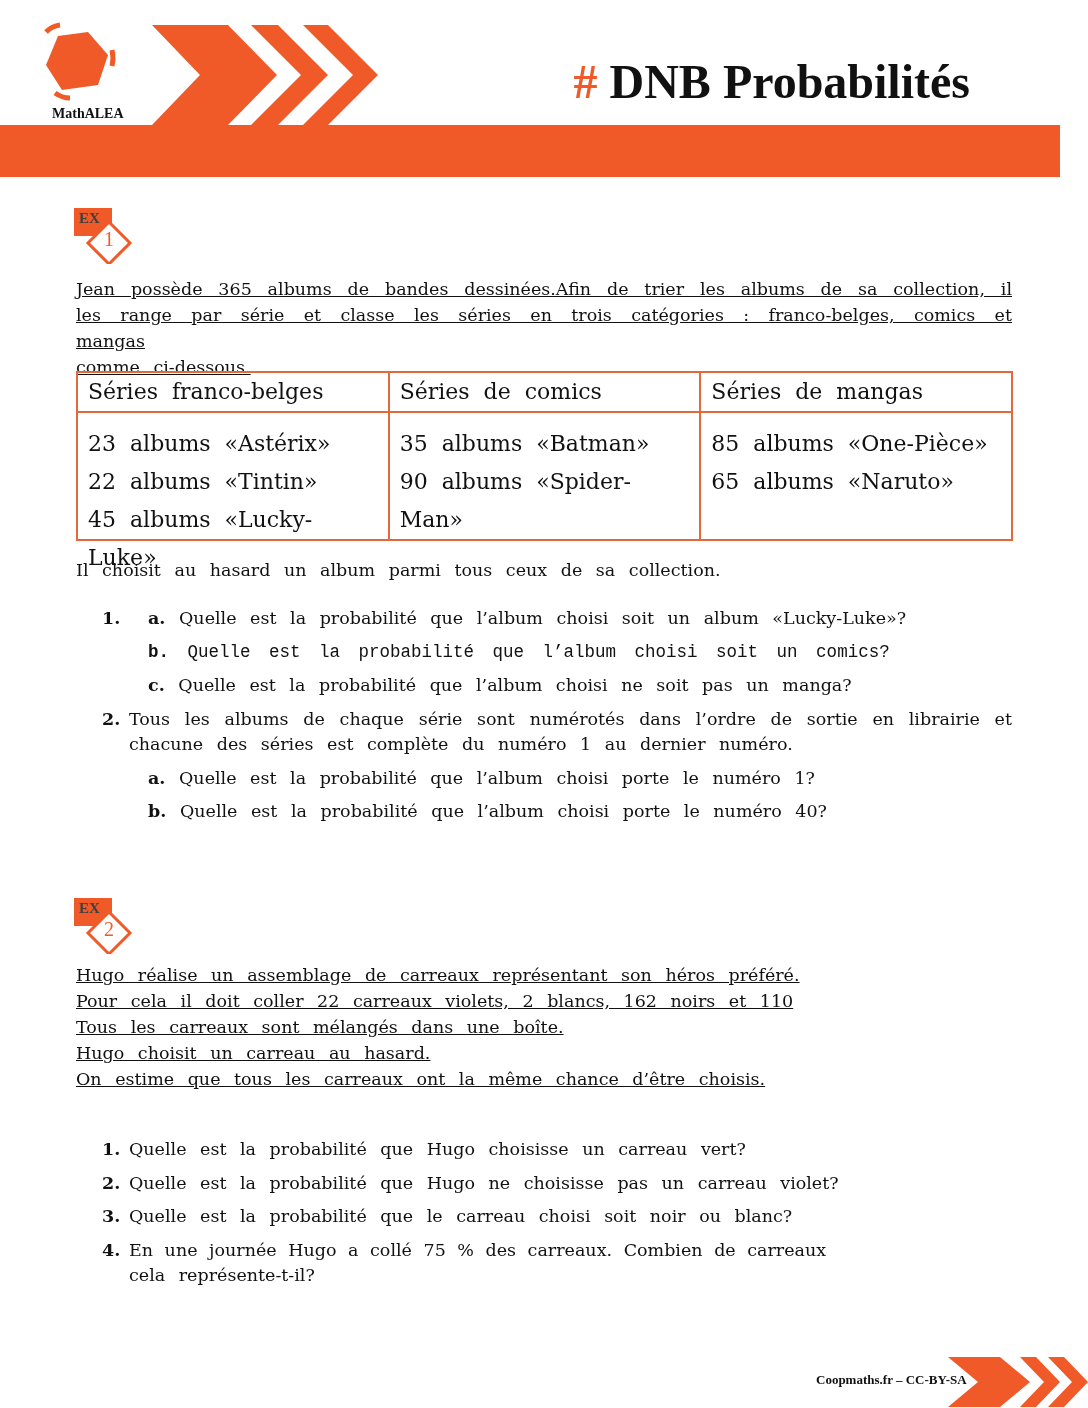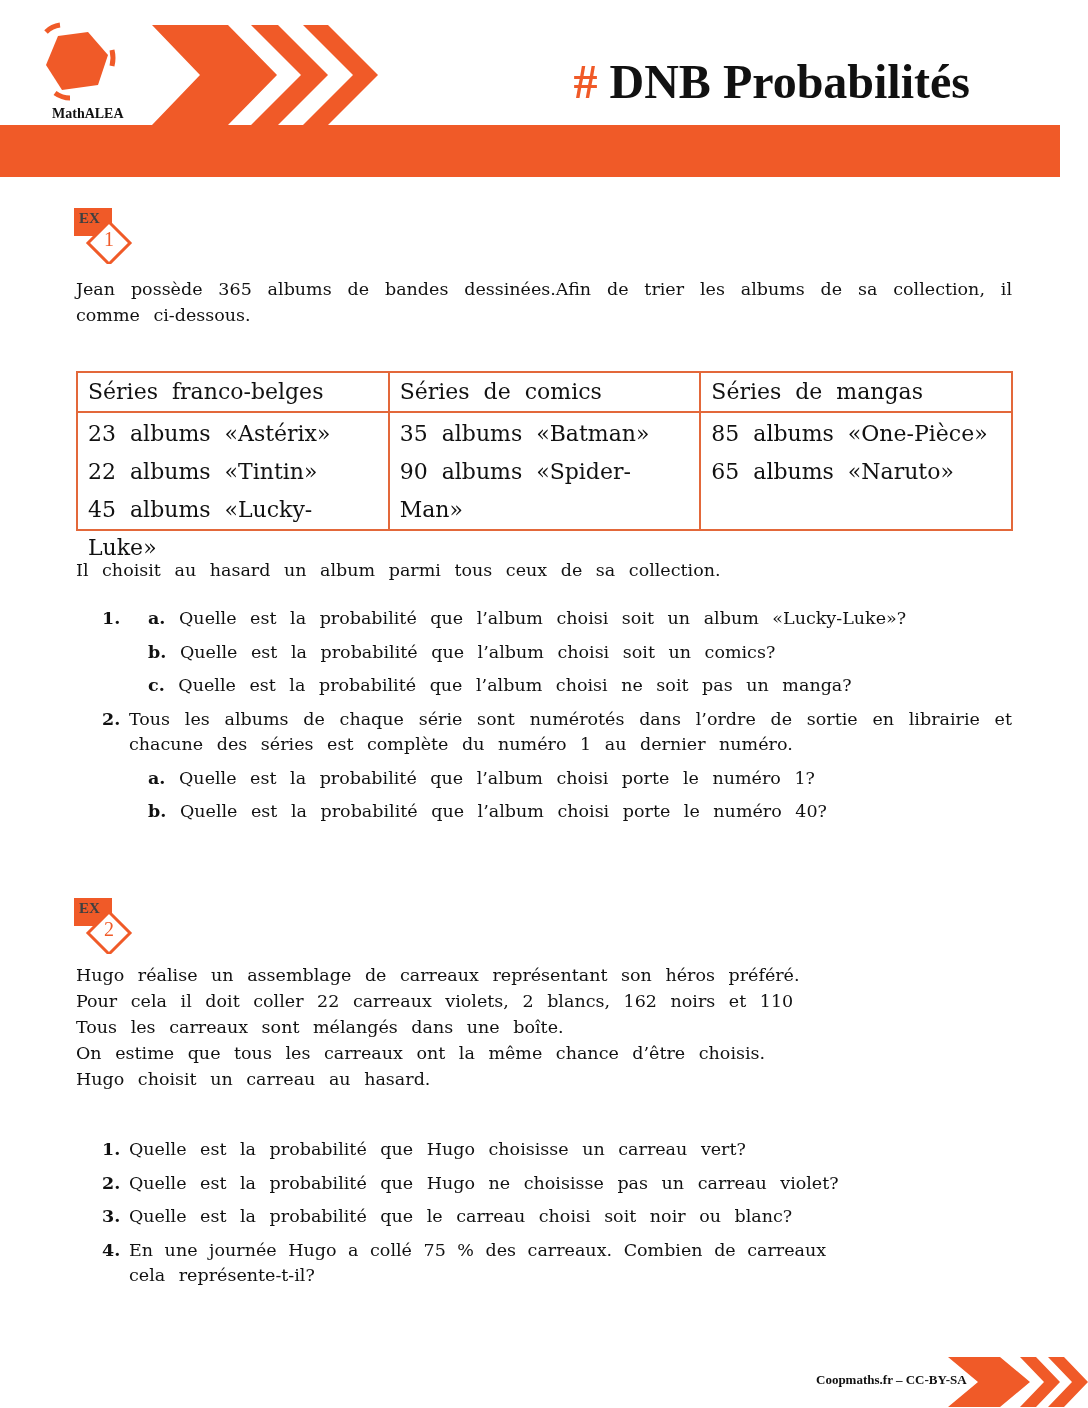--- a/index.html
+++ b/index.html
@@ -26,32 +26,32 @@
       font-weight: bold; font-size: 15px; color: #404040;
     }
     .ex-badge .ex-num {
       position: absolute; left: 28px; top: 20px; width: 14px; text-align: center;
       font-family: "Liberation Serif", serif; font-size: 20px; color: #f05a28;
     }
     .para {
       position: absolute; left: 76px; width: 936px;
       font-size: 17.5px; line-height: 26px; text-align: justify; word-spacing: 8px;
     }
-    .para p { margin: 0; }
+    .para p { margin: 0; text-decoration: underline; }
     table.series {
       position: absolute; left: 76px; top: 371px; width: 937px;
       border-collapse: collapse; font-size: 22px; word-spacing: 7px;
     }
     table.series td, table.series th {
       border: 2px solid #e3683a; text-align: left; vertical-align: top;
       font-weight: normal; padding: 0 10px; width: 33.3%;
     }
     table.series th { height: 38px; line-height: 38px; }
     table.series td div { line-height: 38px; height: 38px; }
-    table.series td { padding-top: 2px; padding-bottom: 0; border-radius: 20px; }
+    table.series td { padding-top: 12px; padding-bottom: 0; border-radius: 20px; }
     .q { position: absolute; font-size: 17.5px; word-spacing: 8px; white-space: nowrap; }
     .q b { font-weight: bold; }
     .footer-text {
       position: absolute; left: 816px; top: 1372px;
       font-family: "Liberation Serif", serif; font-weight: bold; font-size: 13px; color: #111;
       white-space: nowrap;
     }
   </style>
 </head>
 <body>
@@ -77,20 +77,21 @@
   <svg width="62" height="56">
     <rect x="0" y="0" width="38" height="28" fill="#f05a28"></rect>
     <polygon points="35,14 56,35 35,56 14,35" fill="#fff" stroke="#f05a28" stroke-width="3"></polygon>
   </svg>
   <span class="ex-txt">EX</span>
   <span class="ex-num">1</span>
 </div>
 
 <div class="para" style="top:276px;">
   <p style="text-align-last: justify;">Jean possède 365 albums de bandes dessinées.Afin de trier les albums de sa collection, il</p>
+  <p style="text-align-last: justify;">les range par série et classe les séries en trois catégories : franco-belges, comics et mangas</p>
   <p>comme ci-dessous.</p>
 </div>
 
 <table class="series">
   <tbody>
       <tr>
     <th>Séries franco-belges</th>
     <th>Séries de comics</th>
     <th>Séries de mangas</th>
   </tr>
@@ -109,21 +110,21 @@
       <div>65 albums «Naruto»</div>
     </td>
   </tr>
 </tbody>
   </table>
 
 <div class="q" style="left:76px; top:560px;">Il choisit au hasard un album parmi tous ceux de sa collection.</div>
 
 <div class="q" style="left:102px; top:608px;"><b>1.</b></div>
 <div class="q" style="left:148px; top:608px;"><b>a.</b> <span>Quelle est la probabilité que l’album choisi soit un album «Lucky-Luke»?</span></div>
-<div class="q" style="left:148px; top:642px;"><b>b.</b> <span>Quelle est la probabilité que l’album choisi soit un comics?</span></div>
+<div class="q" style="left:148px; top:642px;font-family:Liberation Mono, monospace;"><b>b.</b> <span>Quelle est la probabilité que l’album choisi soit un comics?</span></div>
 <div class="q" style="left:148px; top:675px;"><b>c.</b> <span>Quelle est la probabilité que l’album choisi ne soit pas un manga?</span></div>
 
 <div class="q" style="left:102px; top:709px;"><b>2.</b></div>
 <div class="q" style="left:129px; top:709px; width:883px; text-align:justify; text-align-last:justify; word-spacing:6px;">Tous les albums de chaque série sont numérotés dans l’ordre de sortie en librairie et</div>
 <div class="q" style="left:129px; top:734px;">chacune des séries est complète du numéro 1 au dernier numéro.</div>
 <div class="q" style="left:148px; top:768px;"><b>a.</b> <span>Quelle est la probabilité que l’album choisi porte le numéro 1?</span></div>
 <div class="q" style="left:148px; top:801px;"><b>b.</b> <span>Quelle est la probabilité que l’album choisi porte le numéro 40?</span></div>
 
 <div class="ex-badge" style="top:898px;">
   <svg width="62" height="56">
@@ -131,22 +132,22 @@
     <polygon points="35,14 56,35 35,56 14,35" fill="#fff" stroke="#f05a28" stroke-width="3"></polygon>
   </svg>
   <span class="ex-txt">EX</span>
   <span class="ex-num">2</span>
 </div>
 
 <div class="para" style="top:962px; width:750px; text-align:left;">
   <p>Hugo réalise un assemblage de carreaux représentant son héros préféré.</p>
   <p>Pour cela il doit coller 22 carreaux violets, 2 blancs, 162 noirs et 110</p>
   <p>Tous les carreaux sont mélangés dans une boîte.</p>
+  <p>Hugo choisit un carreau au hasard.</p>
   <p>On estime que tous les carreaux ont la même chance d’être choisis.</p>
-  <p>Hugo choisit un carreau au hasard.</p>
 </div>
 
 <div class="q" style="left:102px; top:1139px;"><b>1.</b></div>
 <div class="q" style="left:129px; top:1139px;">Quelle est la probabilité que Hugo choisisse un carreau vert?</div>
 <div class="q" style="left:102px; top:1173px;"><b>2.</b></div>
 <div class="q" style="left:129px; top:1173px;">Quelle est la probabilité que Hugo ne choisisse pas un carreau violet?</div>
 <div class="q" style="left:102px; top:1206px;"><b>3.</b></div>
 <div class="q" style="left:129px; top:1206px;">Quelle est la probabilité que le carreau choisi soit noir ou blanc?</div>
 <div class="q" style="left:102px; top:1240px;"><b>4.</b></div>
 <div class="q" style="left:129px; top:1240px; width:696px; text-align:justify; text-align-last:justify; word-spacing:6px;">En une journée Hugo a collé 75 % des carreaux. Combien de carreaux</div>

